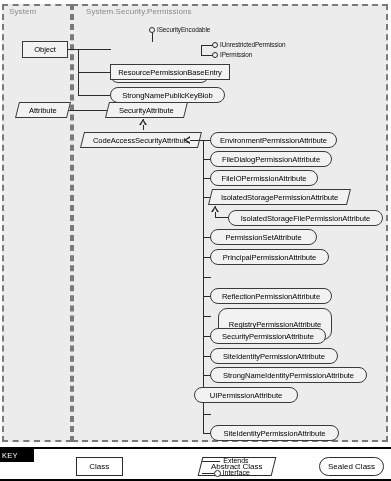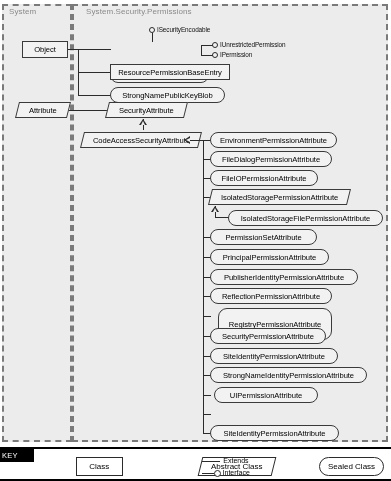--- a/index.html
+++ b/index.html
@@ -247,23 +247,20 @@
   </div>
 
   <div class="node sealed" style="left:210px;top:229px;width:107px;height:16px;">
     <span class="lbl">PermissionSetAttribute</span>
   </div>
 
   <div class="node sealed" style="left:210px;top:249px;width:119px;height:16px;">
     <span class="lbl">PrincipalPermissionAttribute</span>
   </div>
 
-  <div class="node sealed" style="left:210px;top:269px;width:148px;height:16px;">
-    <span class="lbl">PublisherIdentityPermissionAttribute</span>
-  </div>
 
   <div class="node sealed" style="left:210px;top:288px;width:122px;height:16px;">
     <span class="lbl">ReflectionPermissionAttribute</span>
   </div>
 
   <div class="node sealed" style="left:218px;top:308px;width:114px;height:32px;">
     <span class="lbl">RegistryPermissionAttribute</span>
   </div>
 
   <div class="node sealed" style="left:210px;top:328px;width:116px;height:16px;">
@@ -271,21 +268,21 @@
   </div>
 
   <div class="node sealed" style="left:210px;top:348px;width:128px;height:16px;">
     <span class="lbl">SiteIdentityPermissionAttribute</span>
   </div>
 
   <div class="node sealed" style="left:210px;top:367px;width:157px;height:16px;">
     <span class="lbl">StrongNameIdentityPermissionAttribute</span>
   </div>
 
-  <div class="node sealed" style="left:214px;top:387px;width:104px;height:16px;">
+  <div class="node sealed" style="left:194px;top:387px;width:104px;height:16px;">
     <span class="lbl">UIPermissionAttribute</span>
   </div>
 
 
   <div class="node sealed" style="left:210px;top:425px;width:129px;height:16px;">
     <span class="lbl">SiteIdentityPermissionAttribute</span>
   </div>
 
   <div id="legend">
     <div id="key-tab">

